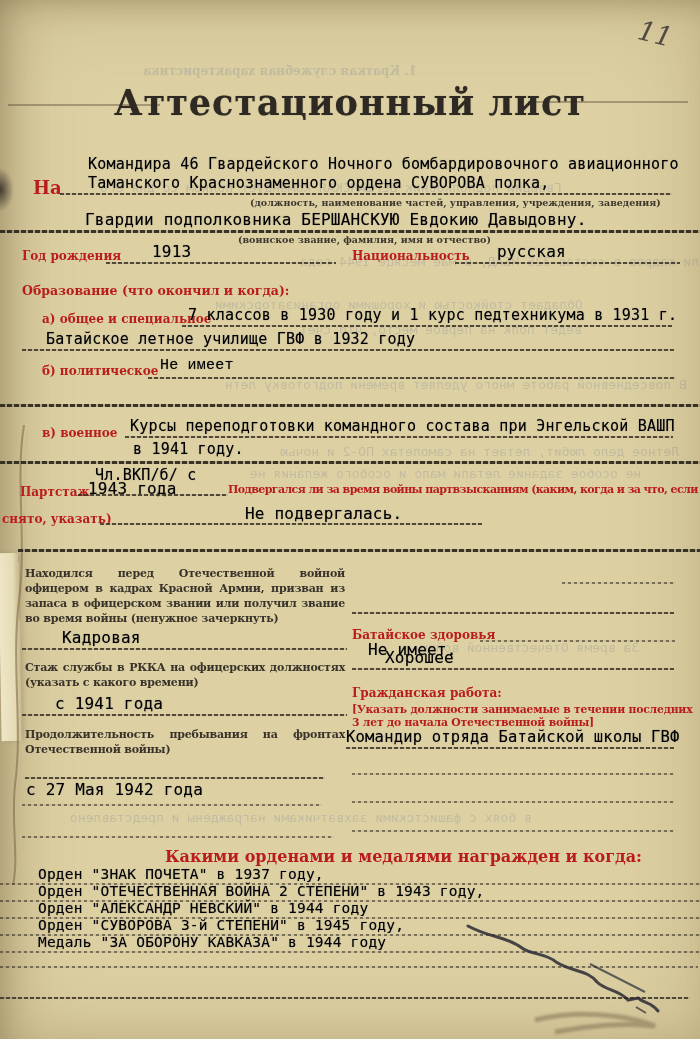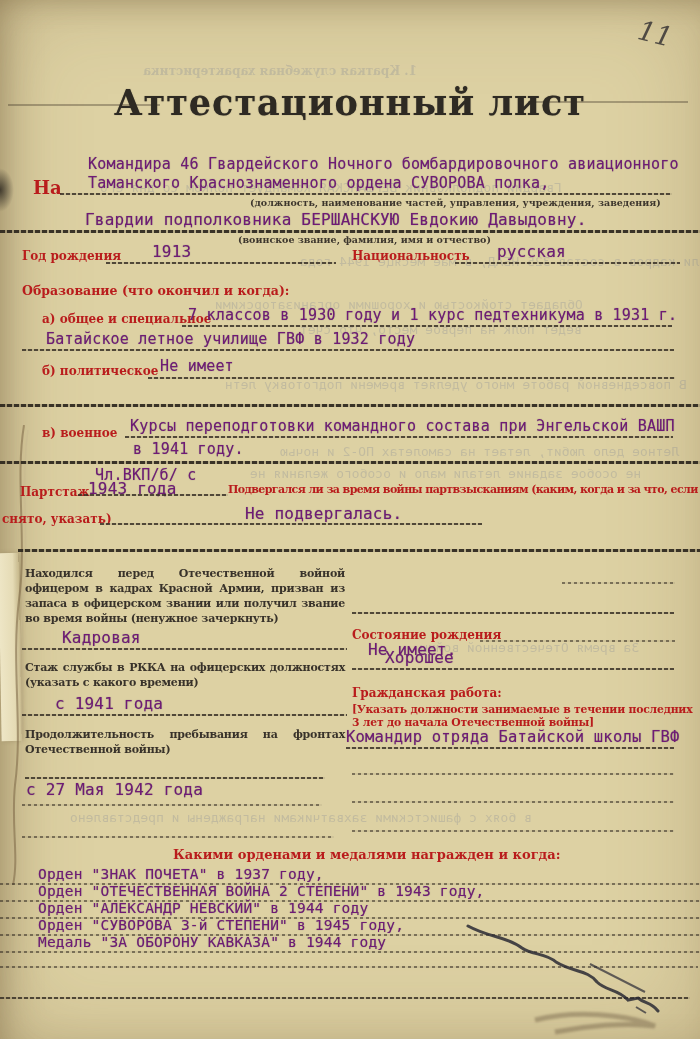--- a/index.html
+++ b/index.html
@@ -12,21 +12,21 @@
       radial-gradient(300px 120px at 55% 101%, rgba(125,100,62,.14), transparent 75%),
       linear-gradient(100deg,#d2c394 0%,#dccf a1 12%,#e0d5a9 40%,#e2d8ae 60%,#dcd0a2 82%,#d5c897 100%);
     background-color:#ddd1a3;
     box-shadow:inset 0 0 90px rgba(125,100,60,.28), inset 25px 0 45px -25px rgba(95,75,45,.45), inset 0 18px 30px -18px rgba(110,88,52,.35);
     font-family:"DejaVu Serif", serif;
   }
   .abs{position:absolute;}
   .printed{font-family:"DejaVu Serif",serif;font-weight:bold;color:#b91c1c;font-size:12px;white-space:nowrap;}
   .printed-p{font-family:"DejaVu Serif",serif;font-weight:bold;color:#38322a;font-size:11px;line-height:15px;text-align:justify;letter-spacing:-0.2px;}
   .caption{font-family:"DejaVu Serif",serif;font-weight:bold;color:#3d362d;font-size:9.5px;white-space:nowrap;}
-  .typed{font-family:"DejaVu Sans Mono",monospace;color:#701a75;font-size:15px;letter-spacing:.2px;white-space:nowrap;text-shadow:0 0 1px rgba(63,64,88,.6);}
+  .typed{font-family:"DejaVu Sans Mono",monospace;color:#000000;font-size:15px;letter-spacing:.2px;white-space:nowrap;text-shadow:0 0 1px rgba(63,64,88,.6);}
   .typed-big{font-size:16px;}
   .rule{height:2px;background-image:repeating-linear-gradient(90deg,rgba(56,48,38,.85) 0 4px,rgba(56,48,38,.12) 4px 6px);}
   .rule-thin{height:1.5px;background-image:repeating-linear-gradient(90deg,rgba(56,48,38,.6) 0 3px,rgba(56,48,38,.08) 3px 6px);}
   .divider{height:2.5px;background-image:repeating-linear-gradient(90deg,rgba(40,34,26,.9) 0 5px,rgba(40,34,26,.2) 5px 7px);}
   .title{font-family:"DejaVu Serif",serif;font-weight:bold;color:#2e2a23;font-size:35px;letter-spacing:1px;text-shadow:0 0 1px rgba(46,42,35,.5);}
   .side-rule{height:2px;background:rgba(70,60,45,.38);}
   .pageno{font-family:"DejaVu Serif",serif;font-style:italic;color:#4f4a43;font-size:27px;transform:rotate(14deg);}
   .bt{font-family:"DejaVu Sans Mono",monospace;color:rgba(108,116,145,.55);opacity:.42;filter:blur(.45px);transform:scaleX(-1);font-size:13px;white-space:nowrap;}
   .bt-serif{font-family:"DejaVu Serif",serif;font-weight:bold;font-size:12px;}
   .tape{background:linear-gradient(90deg,#eee6c6,#e5dbb5 70%,rgba(229,219,181,0));box-shadow:2px 0 4px rgba(100,80,50,.25);transform:rotate(-1deg);}
@@ -78,21 +78,21 @@
   <div class="abs rule" style="left:455px;top:262px;width:225px;"></div>
 
   <div class="abs printed" style="left:22px;top:283px;font-size:12.5px;">Образование (что окончил и когда):</div>
   <div class="abs printed" style="left:42px;top:312px;">а) общее и специальное</div>
   <div class="abs typed" style="left:188px;top:306px;">7 классов в 1930 году и 1 курс педтехникума в 1931 г.</div>
   <div class="abs rule" style="left:182px;top:325px;width:490px;"></div>
   <div class="abs typed" style="left:46px;top:330px;">Батайское летное училище ГВФ в 1932 году</div>
   <div class="abs rule" style="left:22px;top:349px;width:652px;"></div>
 
   <div class="abs printed" style="left:42px;top:364px;">б) политическое</div>
-  <div class="abs typed" style="left:160px;top:357px;">Не имеет</div>
+  <div class="abs typed" style="left:160px;top:357px;font-family:Liberation Mono, monospace;">Не имеет</div>
   <div class="abs rule" style="left:148px;top:377px;width:527px;"></div>
 
   <div class="abs divider" style="left:0px;top:404px;width:700px;"></div>
 
   <div class="abs printed" style="left:42px;top:426px;">в) военное</div>
   <div class="abs typed" style="left:130px;top:417px;">Курсы переподготовки командного состава при Энгельской ВАШП</div>
   <div class="abs rule" style="left:125px;top:436px;width:548px;"></div>
   <div class="abs typed" style="left:133px;top:440px;">в 1941 году.</div>
 
   <div class="abs divider" style="left:0px;top:461px;width:700px;"></div>
@@ -119,35 +119,35 @@
   <div class="abs printed-p" style="left:25px;top:727px;width:320px;">Продолжительность пребывания на фронтах Отечественной войны)</div>
   <div class="abs rule" style="left:25px;top:777px;width:300px;"></div>
   <div class="abs typed typed-big" style="left:26px;top:780px;">с 27 Мая 1942 года</div>
   <div class="abs rule-thin" style="left:22px;top:804px;width:300px;"></div>
   <div class="abs rule-thin" style="left:22px;top:836px;width:312px;"></div>
 
   <div class="abs rule-thin" style="left:562px;top:582px;width:113px;"></div>
   <div class="abs typed typed-big" style="left:368px;top:592px;margin-top:48px;">Не имеет.</div>
   <div class="abs rule" style="left:352px;top:612px;width:322px;"></div>
 
-  <div class="abs printed" style="left:352px;top:628px;">Состояние рождения</div>
+  <div class="abs printed" style="left:352px;top:628px;">Батайское здоровья</div>
   <div class="abs rule-thin" style="left:480px;top:640px;width:195px;"></div>
   <div class="abs typed typed-big" style="left:385px;top:648px;">Хорошее</div>
   <div class="abs rule" style="left:352px;top:668px;width:322px;"></div>
 
   <div class="abs printed" style="left:352px;top:686px;">Гражданская работа:</div>
   <div class="abs printed" style="left:352px;top:703px;font-size:10.8px;letter-spacing:-0.2px;">[Указать должности занимаемые в течении последних</div>
   <div class="abs printed" style="left:352px;top:716px;font-size:10.8px;letter-spacing:-0.2px;">3 лет до начала Отечественной войны]</div>
   <div class="abs typed" style="left:346px;top:728px;font-size:15.5px;">Командир отряда Батайской школы ГВФ</div>
   <div class="abs rule" style="left:346px;top:747px;width:328px;"></div>
   <div class="abs rule-thin" style="left:352px;top:773px;width:322px;"></div>
   <div class="abs rule-thin" style="left:352px;top:801px;width:322px;"></div>
   <div class="abs rule-thin" style="left:352px;top:830px;width:322px;"></div>
 
-  <div class="abs printed" style="left:165px;top:847px;font-size:13px;margin-left:8px;">Какими орденами и медалями награжден и когда:</div>
+  <div class="abs printed" style="left:165px;top:847px;font-size:16px;">Какими орденами и медалями награжден и когда:</div>
   <div class="abs typed" style="left:38px;top:866px;font-size:14.5px;">Орден "ЗНАК ПОЧЕТА" в 1937 году,</div>
   <div class="abs rule-thin" style="left:0px;top:883px;width:700px;"></div>
   <div class="abs typed" style="left:38px;top:883px;font-size:14.5px;">Орден "ОТЕЧЕСТВЕННАЯ ВОЙНА 2 СТЕПЕНИ" в 1943 году,</div>
   <div class="abs rule-thin" style="left:0px;top:900px;width:700px;"></div>
   <div class="abs typed" style="left:38px;top:900px;font-size:14.5px;">Орден "АЛЕКСАНДР НЕВСКИЙ" в 1944 году</div>
   <div class="abs rule-thin" style="left:0px;top:917px;width:700px;"></div>
   <div class="abs typed" style="left:38px;top:917px;font-size:14.5px;">Орден "СУВОРОВА 3-й СТЕПЕНИ" в 1945 году,</div>
   <div class="abs rule-thin" style="left:0px;top:934px;width:700px;"></div>
   <div class="abs typed" style="left:38px;top:934px;font-size:14.5px;">Медаль "ЗА ОБОРОНУ КАВКАЗА" в 1944 году</div>
   <div class="abs rule-thin" style="left:0px;top:951px;width:700px;"></div>

